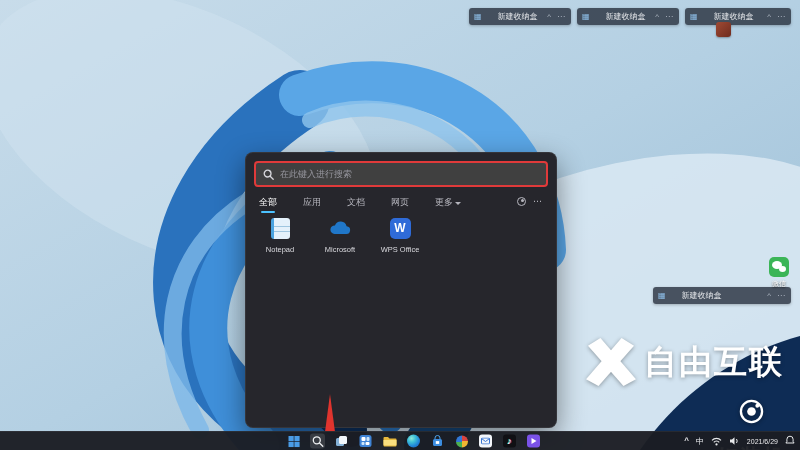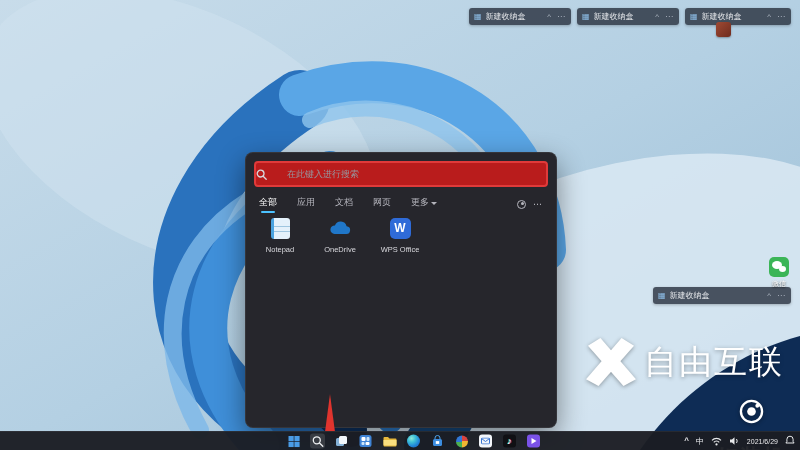--- a/index.html
+++ b/index.html
@@ -7,21 +7,21 @@
   body { font-family:"Liberation Sans","DejaVu Sans",sans-serif; position:relative; background:#b3cfe2; }
 
   .screen { position:absolute; inset:0; }
   .wallpaper { position:absolute; inset:0; z-index:0; }
 
   
   .box-bar { position:absolute; height:17px; background:rgba(42,50,64,.82); border-radius:3px;
              display:flex; align-items:center; gap:4px; padding:0 5px; color:#e9ebee; font-size:8px; z-index:2;
              box-shadow:0 1px 3px rgba(0,0,0,.25); }
   .box-bar .bb-icon { color:#8fc0ea; font-size:8px; line-height:1; }
-  .box-bar .bb-title { flex:1; white-space:nowrap; overflow:hidden; }
+  .box-bar .bb-title { flex:1; white-space:nowrap; overflow:hidden;margin-left:12px; }
   .box-bar .bb-ctl { color:#aeb6c2; font-size:8px; line-height:1; padding:0 1px; }
   .bar-t1 { left:469px; top:8px; width:102px; }
   .bar-t2 { left:577px; top:8px; width:102px; }
   .bar-t3 { left:685px; top:8px; width:106px; }
   .bar-r  { left:653px; top:287px; width:138px; }
 
   .loose-app-icon { position:absolute; left:716px; top:22px; width:15px; height:15px; border-radius:3px;
              background:linear-gradient(135deg,#a04a34,#6e2b1e); z-index:2; box-shadow:0 1px 2px rgba(0,0,0,.3); }
 
   
@@ -29,27 +29,27 @@
   .wechat-icon { width:20px; height:20px; margin:0 auto; background:#3bb557; border-radius:5px; position:relative; }
   .wechat-icon i { position:absolute; background:#fff; border-radius:50%; }
   .wechat-icon .b1 { width:10px; height:8px; left:3px; top:4px; }
   .wechat-icon .b2 { width:7px; height:6px; left:10px; top:9px; }
   .desk-label { margin-top:2px; font-size:7px; color:#fff; text-shadow:0 1px 2px rgba(0,0,0,.85); }
 
   
   .search-panel { position:absolute; left:245px; top:152px; width:312px; height:276px; z-index:3;
              background:#26262c; border:1px solid rgba(255,255,255,.07); border-radius:8px;
              box-shadow:0 10px 28px rgba(0,0,0,.45); color:#e8e8ec; }
-  .search-box { margin:8px 8px 0 8px; height:26px; background:#b91c1c; border:2px solid #e03a3a;
-             border-radius:4px; display:flex; align-items:center; gap:20px; padding:0 0; }
+  .search-box { margin:8px 8px 0 8px; height:26px; background:#404040; border:2px solid #e03a3a;
+             border-radius:4px; display:flex; align-items:center; gap:6px; padding:0 7px; }
   .search-box input { flex:1; background:transparent; border:none; outline:none; color:#cfcfd6;
              font-size:9px; font-family:inherit; }
   .search-box input::placeholder { color:#96969e; }
 
-  .tabs { display:flex; align-items:flex-end; gap:20px; padding:9px 13px 0 13px; }
+  .tabs { display:flex; align-items:flex-start; gap:26px; padding:9px 13px 0 13px; }
   .tab { font-size:9px; color:#b4b4bc; position:relative; cursor:default; display:flex; align-items:center; gap:2px; }
   .tab.sel { color:#fff; }
   .tab.sel::after { content:""; position:absolute; left:2px; right:2px; bottom:-4px; height:2px;
              background:#4cc2ff; border-radius:1px; }
   .chev { width:0; height:0; border-left:3px solid transparent; border-right:3px solid transparent;
              border-top:3.5px solid #b4b4bc; margin-top:1px; }
   .tabs-right { margin-left:auto; display:flex; align-items:center; gap:7px; }
   .avatar { width:9px; height:9px; border-radius:50%; border:1px solid #b7b7bf; position:relative; }
   .avatar::before { content:""; position:absolute; left:2.5px; top:1px; width:3px; height:3px; border-radius:50%; background:#b7b7bf; }
   .dots { color:#b7b7bf; font-size:9px; letter-spacing:1px; }
@@ -87,21 +87,21 @@
   .mail { width:13px; height:13px; background:#f3f6fa; border-radius:3px; display:flex; align-items:center; justify-content:center; }
 
   .tray { position:absolute; right:5px; top:0; height:100%; display:flex; align-items:center; gap:7px; }
   .tray-chev { color:#e8e8ea; font-size:8px; font-weight:bold; line-height:1; }
   .tray-ime { color:#eceef0; font-size:8px; }
   .tray-date { color:#e8e8ea; font-size:7px; }
 
   
   .wm1 { position:absolute; right:16px; top:338px; display:flex; align-items:center; gap:8px; z-index:4;
          color:#fff; filter:drop-shadow(0 1px 2px rgba(0,0,0,.35)); }
-  .wm1 .wm1-text { font-size:33px; font-weight:normal; letter-spacing:2px; }
+  .wm1 .wm1-text { font-size:33px; font-weight:bold; letter-spacing:2px; }
   .wm2 { position:absolute; right:14px; top:399px; display:flex; align-items:center; gap:19px; z-index:4;
          color:#fff; filter:drop-shadow(0 1px 2px rgba(0,0,0,.4));flex-direction:column; }
   .wm2 .wm2-text { font-size:21px; font-weight:bold; letter-spacing:2px; }
 </style>
 </head>
 <body>
 
 <div class="screen">
 
   <svg class="wallpaper" viewBox="0 0 800 450" preserveAspectRatio="none">
@@ -193,21 +193,21 @@
             <span class="notepad-icon"></span>
           </span>
         <span class="app-label">Notepad</span>
       </div>
       <div class="app-tile">
         <span class="app-icn">
           <svg width="22" height="14" viewBox="0 0 22 14">
             <path d="M5.5,13 A4.3,4.3 0 0 1 5.9,4.4 A6.2,6.2 0 0 1 17.6,5.2 A3.9,3.9 0 0 1 16.8,13 Z" fill="#2077c9"></path>
           </svg>
         </span>
-        <span class="app-label">OneDrive</span>
+        <span class="app-label">Microsoft</span>
       </div>
       <div class="app-tile">
         <span class="app-icn">
             <span class="wps-icon">W</span>
           </span>
         <span class="app-label">WPS Office</span>
       </div>
     </div>
   </div>
 

